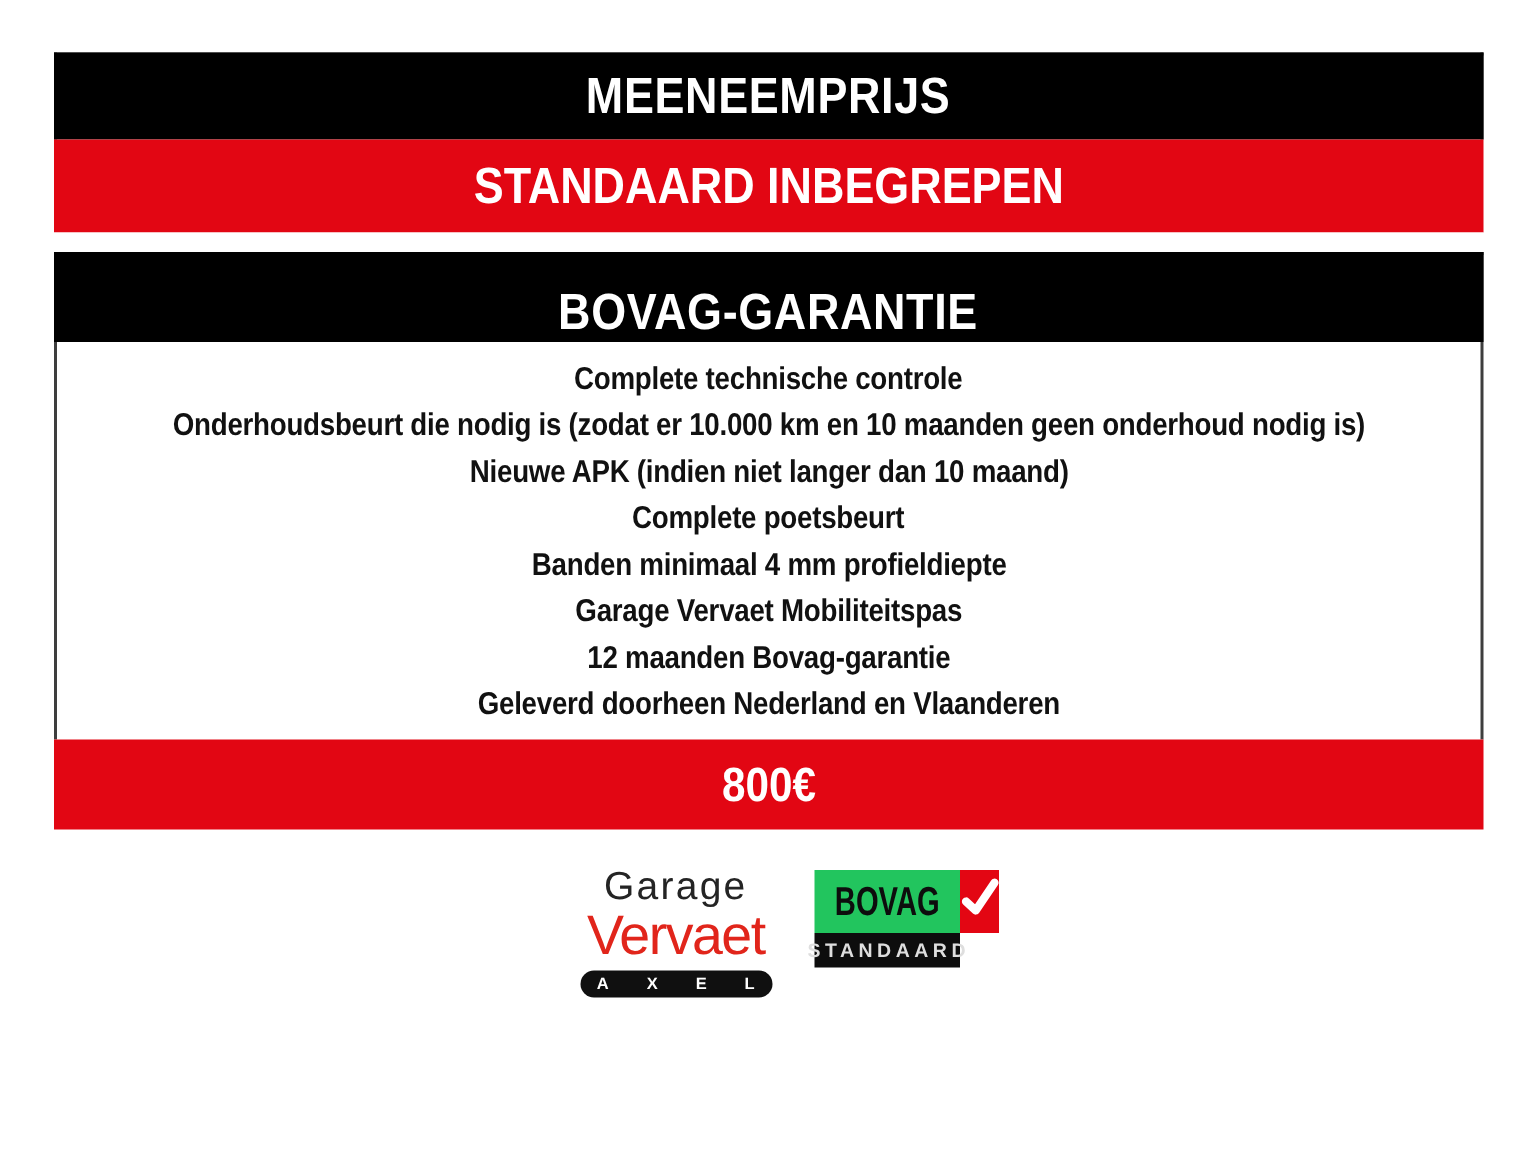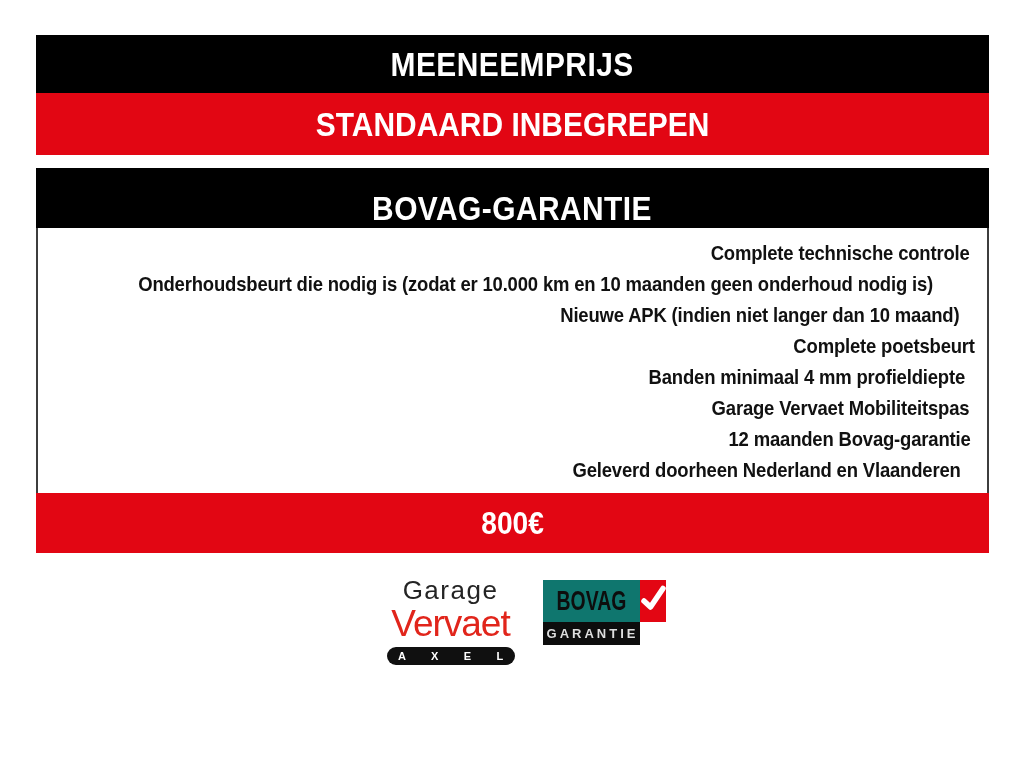--- a/index.html
+++ b/index.html
@@ -17,21 +17,21 @@
   .box-header{
     background:#000000;margin:-2px -2px 0 -2px;
     display:flex;align-items:center;justify-content:center;
     color:#ffffff;font-weight:700;font-size:34px;letter-spacing:0.5px;
   }
   .hdr1{height:58px;}
   .hdr2{height:60px;align-items:flex-end;}
 
   .box-body{text-align:center;color:#111111;font-weight:700;}
   .body1{padding:10px 0 9px 0;}
-  .body2{padding:9px 0 8px 0;text-align:right;}
+  .body2{padding:9px 0 8px 0;}
   .line{line-height:31px;font-size:21px;letter-spacing:-0.2px;}
 
   .red-bar{
     background:#e20613;color:#ffffff;font-weight:700;
     display:flex;align-items:center;justify-content:center;
   }
   .banner-bar{height:62px;font-size:34px;}
   .price-bar{height:60px;font-size:32px;}
   .gap{height:13px;background:#ffffff;}
 
@@ -45,21 +45,21 @@
   .gv-axel{
     margin:5px auto 0 auto;width:128px;height:18px;background:#101010;border-radius:9px;
     display:flex;align-items:center;justify-content:center;
     color:#ffffff;font-size:11px;font-weight:700;
     letter-spacing:2.3em;text-indent:2.3em;
   }
 
   .bovag-logo{width:97px;margin-top:3px;}
   .bv-top{display:flex;height:42px;}
   .bv-yellow{
-    background:#0f766e;flex:1;display:flex;align-items:center;justify-content:center;
+    background:#22c55e;flex:1;display:flex;align-items:center;justify-content:center;
     color:#0d0d0d;font-weight:700;font-size:27px;
   }
   .bv-yellow .cond{transform:scaleX(0.72);}
   .bv-red{background:#e30613;width:31px;position:relative;display:flex;align-items:center;justify-content:center;overflow:visible;}
   .bv-red svg{overflow:visible;margin-top:-4px;}
   .bv-bottom{
     background:#0d0d0d;height:23px;display:flex;align-items:center;justify-content:center;
     color:#dedede;font-size:13px;font-weight:700;letter-spacing:3px;text-indent:3px;
   }
 </style>
@@ -115,19 +115,19 @@
         <div class="bv-yellow">
           <span class="cond">BOVAG</span>
         </div>
         <div class="bv-red">
           <svg width="26" height="26" viewBox="0 0 26 26">
             <polyline points="4,15 10.5,21 23,2.5" fill="none" stroke="#ffffff" stroke-width="5.5" stroke-linecap="round" stroke-linejoin="round"></polyline>
           </svg>
         </div>
       </div>
       <div class="bv-bottom">
-        <span>GARANTIE</span>
+        <span>STANDAARD</span>
       </div>
     </div>
 
   </footer>
 
 </div>
 
 </body></html>

